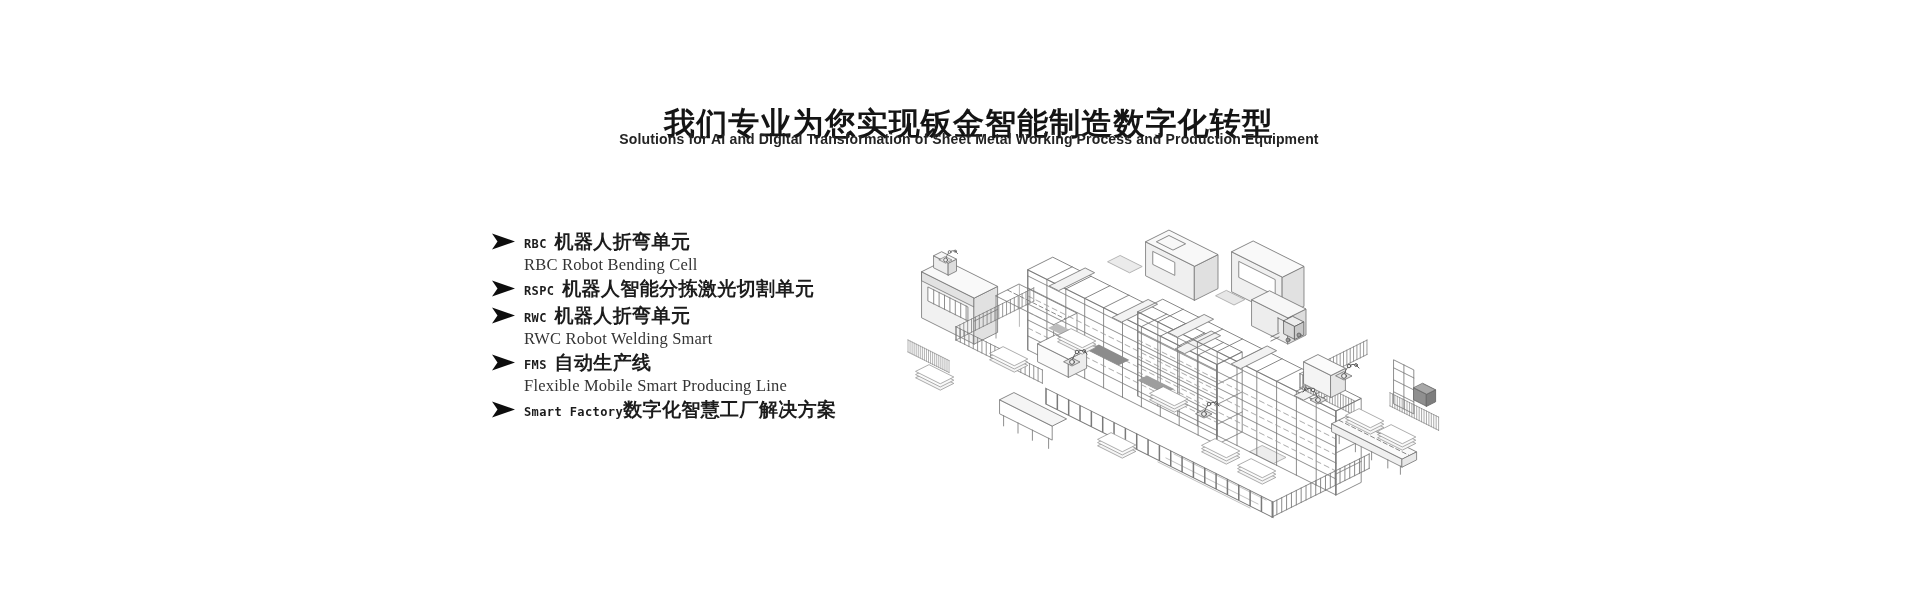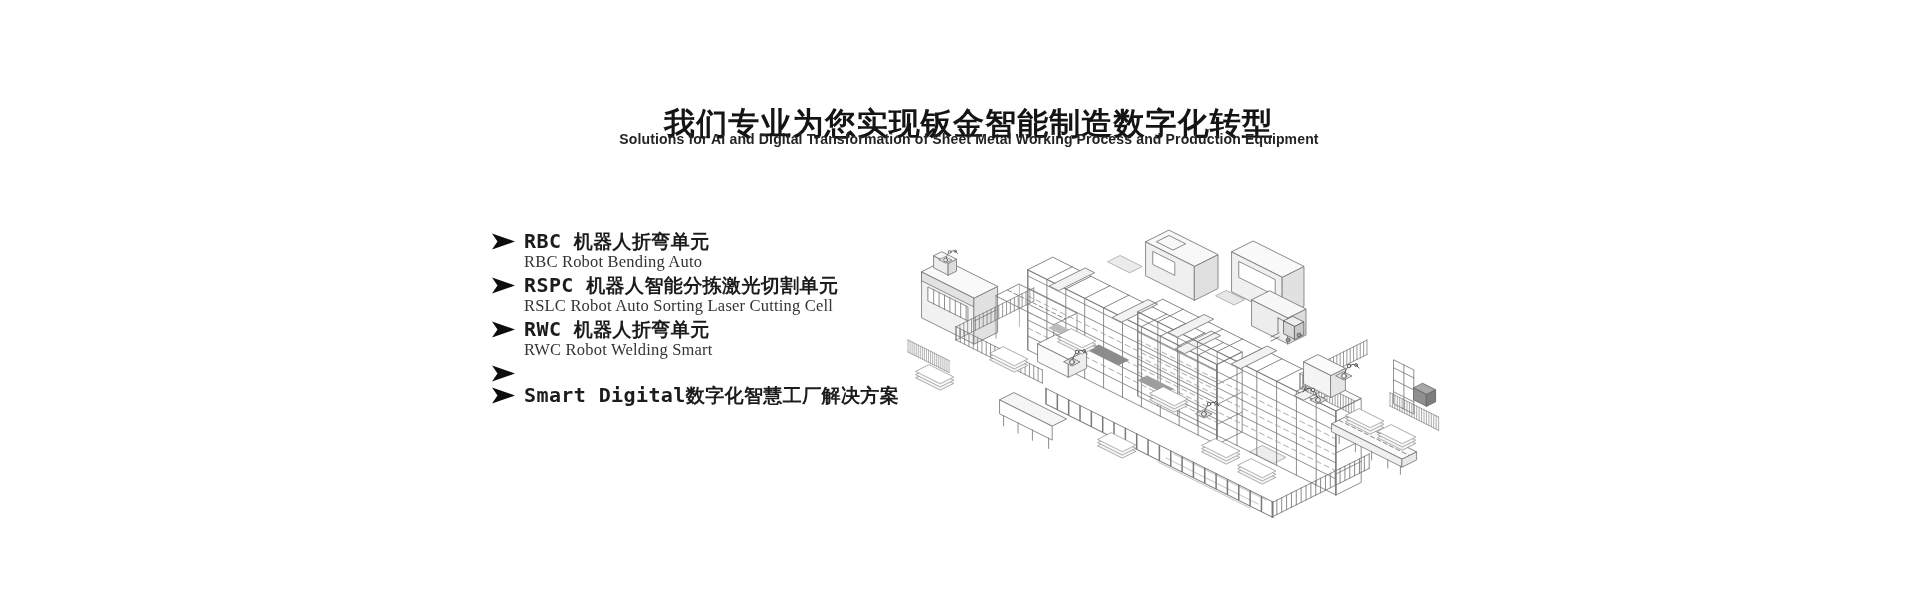--- a/index.html
+++ b/index.html
@@ -23,21 +23,21 @@
   }
   .product-item{display:flex;align-items:flex-start;margin:0 0 3px 0;}
   .bullet{flex:0 0 23px;margin-top:2px;margin-right:9px;}
   .pi-text{display:block;}
   .pi-zh{
     display:block;font-size:19px;font-weight:700;color:#1c1c1c;
     line-height:21px;letter-spacing:0.4px;white-space:nowrap;
   }
   .pi-code{
     font-family:"DejaVu Sans Mono","Liberation Mono",monospace;
-    font-size:20px;font-weight:700;white-space:pre;
+    font-size:12px;font-weight:700;white-space:pre;
   }
   .pi-en{
     display:block;font-family:"Liberation Serif","DejaVu Serif",serif;
     font-size:16.5px;font-weight:400;color:#343434;line-height:20px;
     letter-spacing:0.2px;white-space:nowrap;
   }
 
   .illustration{position:absolute;top:200px;left:900px;width:560px;height:320px;}
   .illustration svg{display:block;width:560px;height:320px;}
 </style>
@@ -50,57 +50,60 @@
   <div class="hero-subtitle">Solutions for AI and Digital Transformation of Sheet Metal Working Process and Production Equipment</div>
 
   <ul class="product-list">
 
     <li class="product-item">
       <svg class="bullet" width="23" height="17" viewBox="0 0 23 17">
           <polygon points="0,0.5 23,8.5 0,16.5 5.5,8.5" fill="#0d0d0d"></polygon>
         </svg>
       <span class="pi-text">
         <span class="pi-zh"><span class="pi-code">RBC </span><span>机器人折弯单元</span></span>
-        <span class="pi-en">RBC Robot Bending Auto</span>
+        <span class="pi-en">RBC Robot Bending Cell</span>
       </span>
     </li>
 
 
     <li class="product-item">
       <svg class="bullet" width="23" height="17" viewBox="0 0 23 17">
           <polygon points="0,0.5 23,8.5 0,16.5 5.5,8.5" fill="#0d0d0d"></polygon>
         </svg>
       <span class="pi-text">
         <span class="pi-zh"><span class="pi-code">RSPC </span><span>机器人智能分拣激光切割单元</span></span>
-        <span class="pi-en">RSLC Robot Auto Sorting Laser Cutting Cell</span>
       </span>
     </li>
 
     <li class="product-item">
       <svg class="bullet" width="23" height="17" viewBox="0 0 23 17">
           <polygon points="0,0.5 23,8.5 0,16.5 5.5,8.5" fill="#0d0d0d"></polygon>
         </svg>
       <span class="pi-text">
         <span class="pi-zh"><span class="pi-code">RWC </span><span>机器人折弯单元</span></span>
         <span class="pi-en">RWC Robot Welding Smart</span>
       </span>
     </li>
 
     <li class="product-item">
       <svg class="bullet" width="23" height="17" viewBox="0 0 23 17">
           <polygon points="0,0.5 23,8.5 0,16.5 5.5,8.5" fill="#0d0d0d"></polygon>
         </svg>
-    </li>
-
-    <li class="product-item">
-      <svg class="bullet" width="23" height="17" viewBox="0 0 23 17">
-          <polygon points="0,0.5 23,8.5 0,16.5 5.5,8.5" fill="#0d0d0d"></polygon>
-        </svg>
-      <span class="pi-text">
-        <span class="pi-zh"><span class="pi-code">Smart Digital</span><span>数字化智慧工厂解决方案</span></span>
+      <span class="pi-text">
+        <span class="pi-zh"><span class="pi-code">FMS </span><span>自动生产线</span></span>
+        <span class="pi-en">Flexible Mobile Smart Producing Line</span>
+      </span>
+    </li>
+
+    <li class="product-item">
+      <svg class="bullet" width="23" height="17" viewBox="0 0 23 17">
+          <polygon points="0,0.5 23,8.5 0,16.5 5.5,8.5" fill="#0d0d0d"></polygon>
+        </svg>
+      <span class="pi-text">
+        <span class="pi-zh"><span class="pi-code">Smart Factory</span><span>数字化智慧工厂解决方案</span></span>
       </span>
     </li>
   </ul>
 
   <div class="illustration">
     <svg viewBox="0 0 560 320" stroke-linecap="square" aria-label="Isometric gray line drawing of an automated sheet metal smart factory production line with racks, gantries, press machines, robots, fences, pallets and a forklift">
       <defs>
         <path id="fenceP" d="M0 0V-12M6 0V-12M12 0V-12M18 0V-12M24 0V-12M30 0V-12M36 0V-12M42 0V-12M48 0V-12M54 0V-12M60 0V-12M66 0V-12M72 0V-12M78 0V-12M84 0V-12M90 0V-12M96 0V-12M102 0V-12M108 0V-12M114 0V-12M120 0V-12M0 0H120M0 -12H120"></path>
         <g id="stk" stroke="#8a8a8a" stroke-width="0.7">
           <path d="M0 0L24.3 12.15L37.8 5.4L13.5 -6.75Z" fill="#f5f5f5"></path>

